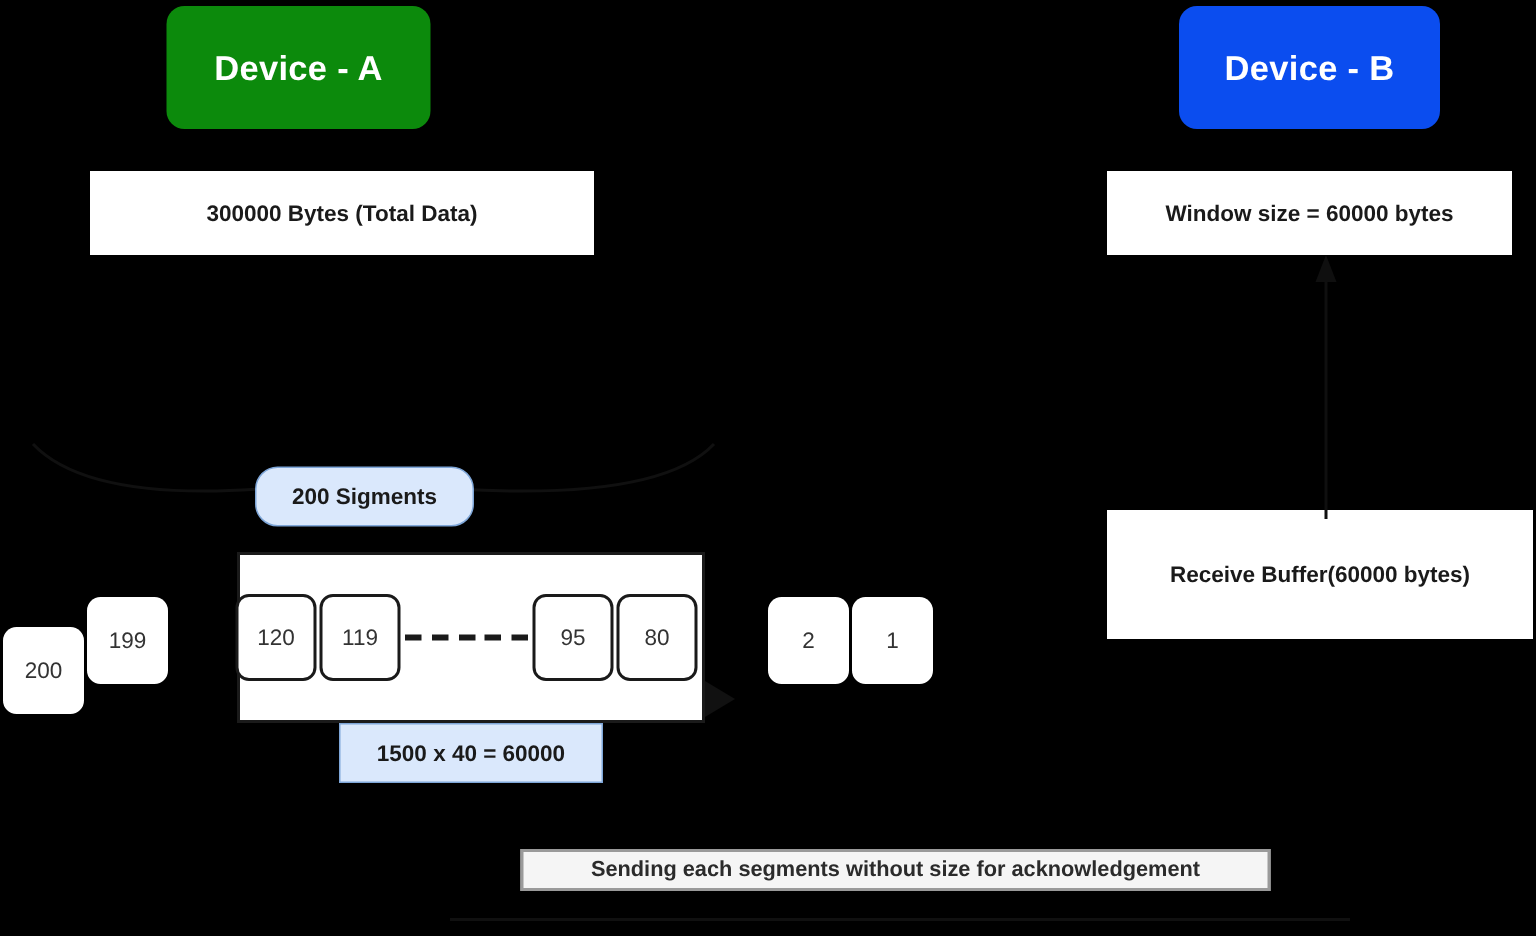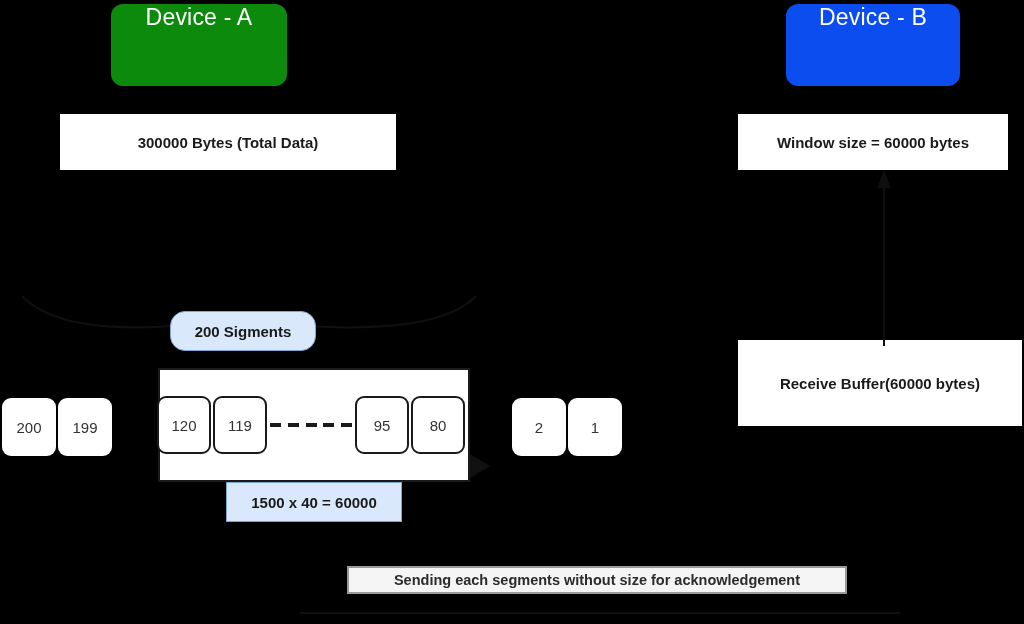--- a/index.html
+++ b/index.html
@@ -17,23 +17,24 @@
     height: 624px;
     background: #000000;
     overflow: hidden;
   }
 
   
   .device {
     position: absolute;
     border-radius: 12px;
     display: flex;
+    align-items: center;
     justify-content: center;
     color: #ffffff;
-    font-weight: normal;
+    font-weight: bold;
     font-size: 23px;
     letter-spacing: 0.2px;
   }
   #device-a {
     left: 111px;  top: 4px;  width: 176px; height: 82px;
     background: #0C8A0C;
   }
   #device-b {
     left: 786px;  top: 4px;  width: 174px; height: 82px;
     background: #0B4DEF;
@@ -131,21 +132,21 @@
     display: flex;
     align-items: center;
     justify-content: center;
     color: #333333;
     font-size: 15px;
     width: 54px;
     height: 58px;
   }
   .nbox.outlined { border: 2px solid #1a1a1a; }
 
-  #nbox-200 { left: 2px;   top: 398px; }
+  #nbox-200 { left: 2px;   top: 418px; }
   #nbox-199 { left: 58px;  top: 398px; }
   #nbox-2   { left: 512px; top: 398px; }
   #nbox-1   { left: 568px; top: 398px; }
 
   
   #window-panel {
     position: absolute;
     left: 158px;
     top: 368px;
     width: 312px;

